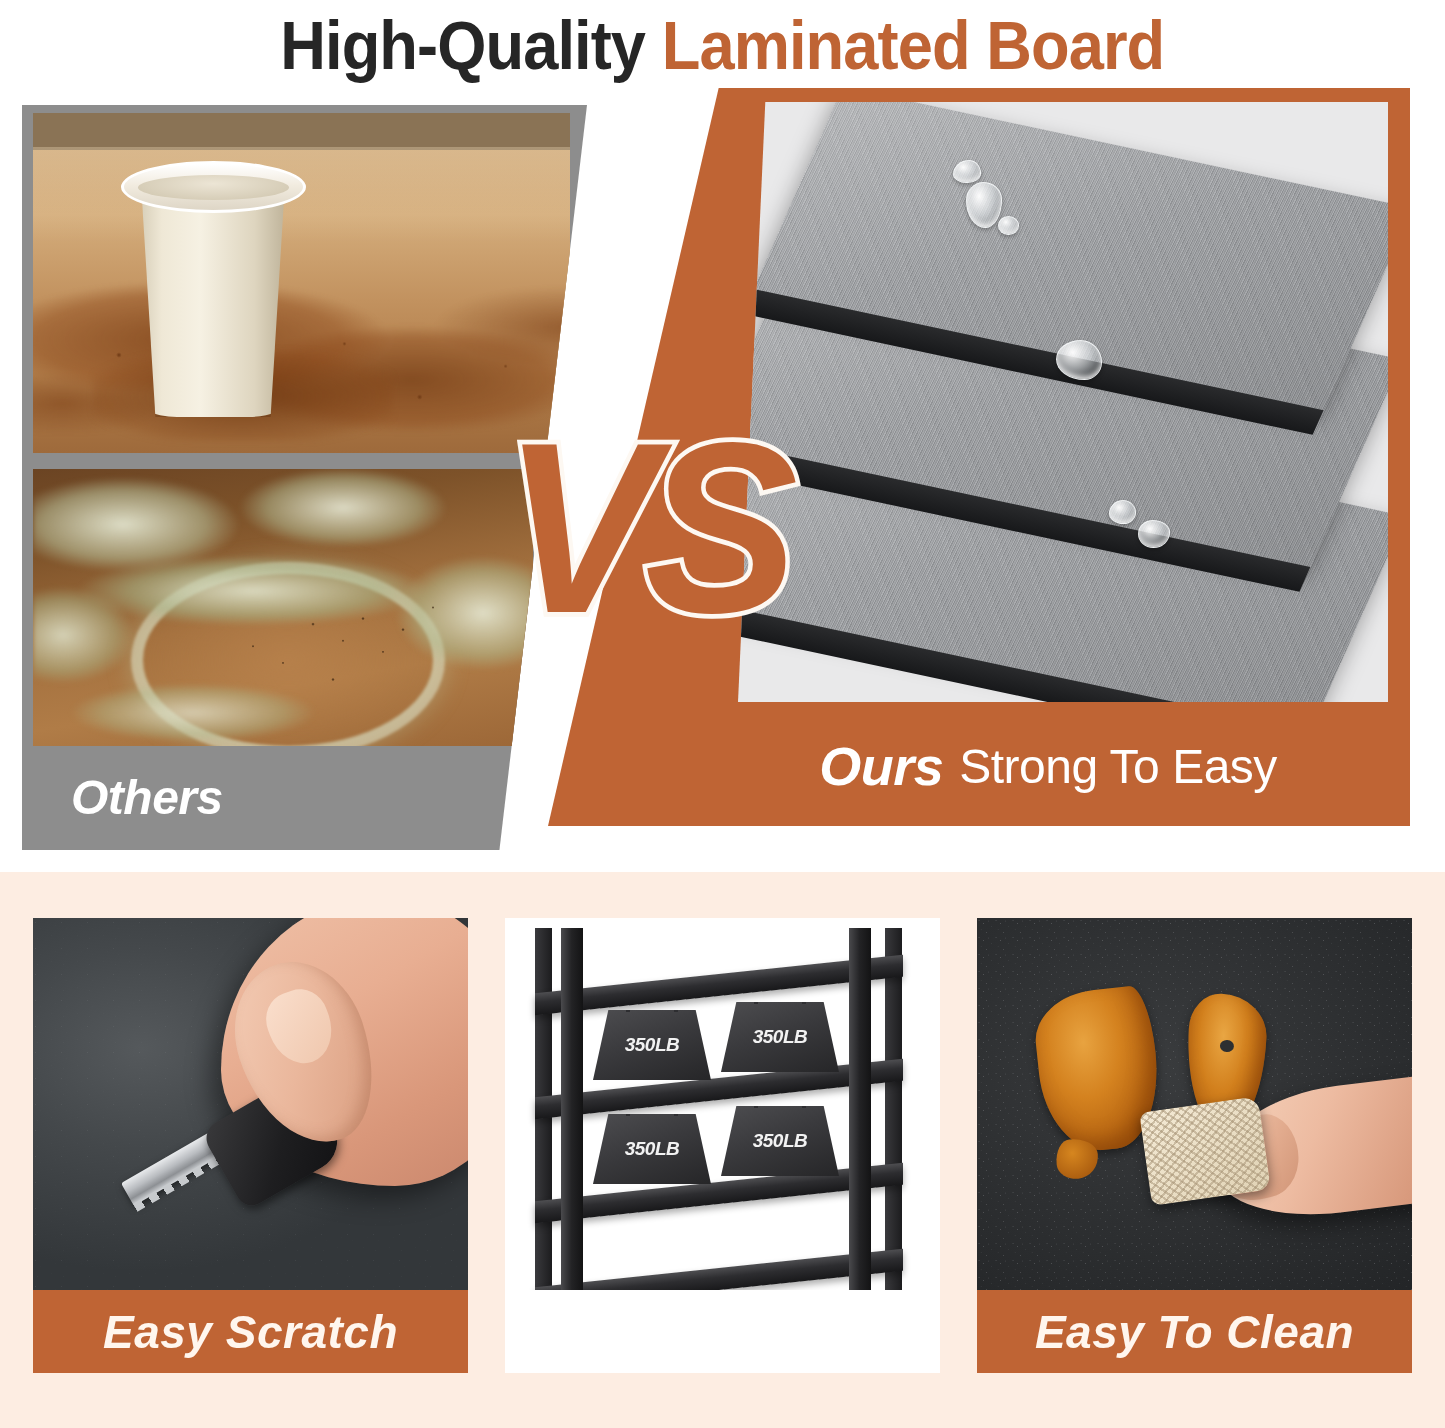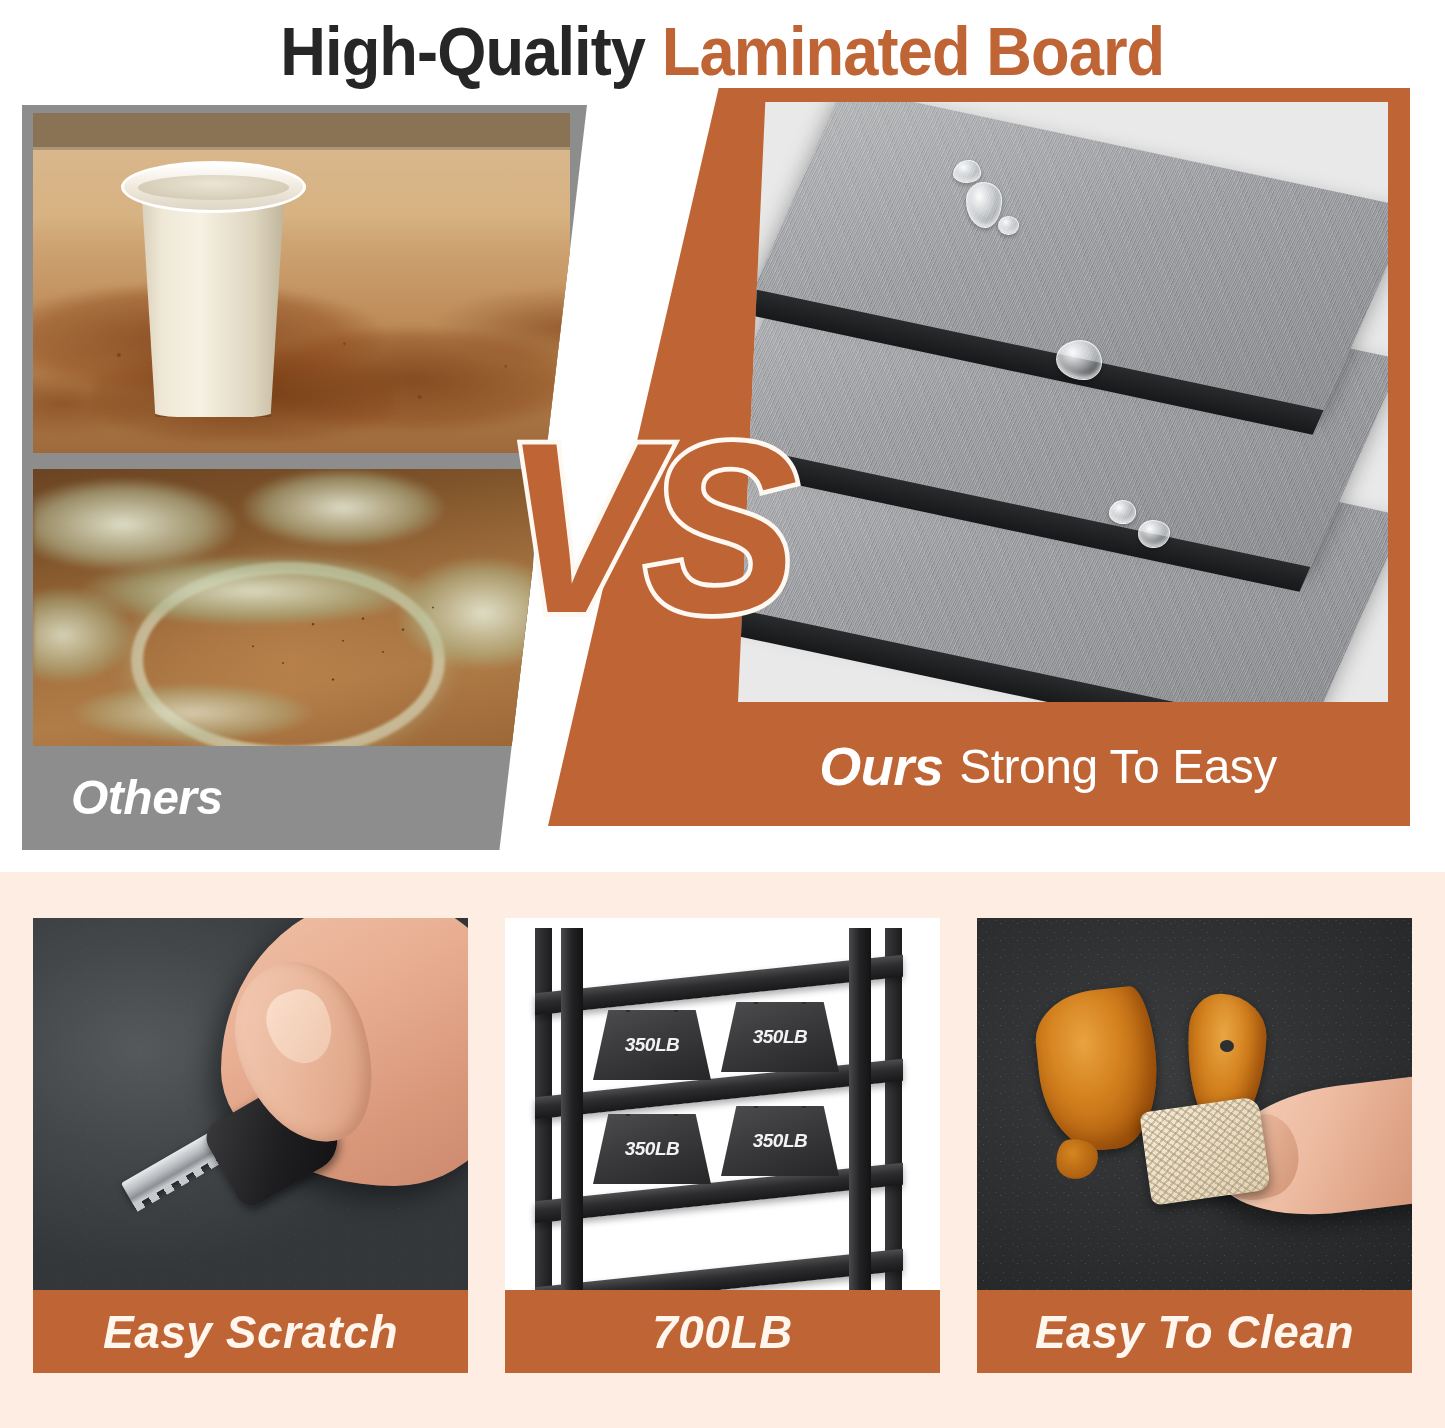--- a/index.html
+++ b/index.html
@@ -15,21 +15,21 @@
     position: relative;
   }
 
   
   .header {
     position: absolute;
     left: 0; top: 0;
     width: 1445px;
     height: 90px;
     display: flex;
-    align-items: flex-end;
+    align-items: center;
     justify-content: center;
     white-space: nowrap;
   }
   .header-title {
     font-size: 68px;
     font-weight: bold;
     letter-spacing: -1px;
     transform: scaleX(0.93);
   }
   .hdr-dark { color: #262626; }
@@ -675,21 +675,20 @@
             <div class="weight-handle"></div>
             <span class="weight-label">350LB</span>
           </div>
           <div class="weight w4">
             <div class="weight-handle"></div>
             <span class="weight-label">350LB</span>
           </div>
         </div>
       </div>
     </div>
-    <div class="feature-label">700LB</div>
   </div>
 
   <div class="feature-card fc-right">
     <div class="feature-photo">
       <div class="clean-surface"></div>
       <div class="clean-noise"></div>
       <div class="spill-a"></div>
       <div class="spill-b">
         <div class="spill-b-hole"></div>
       </div>

